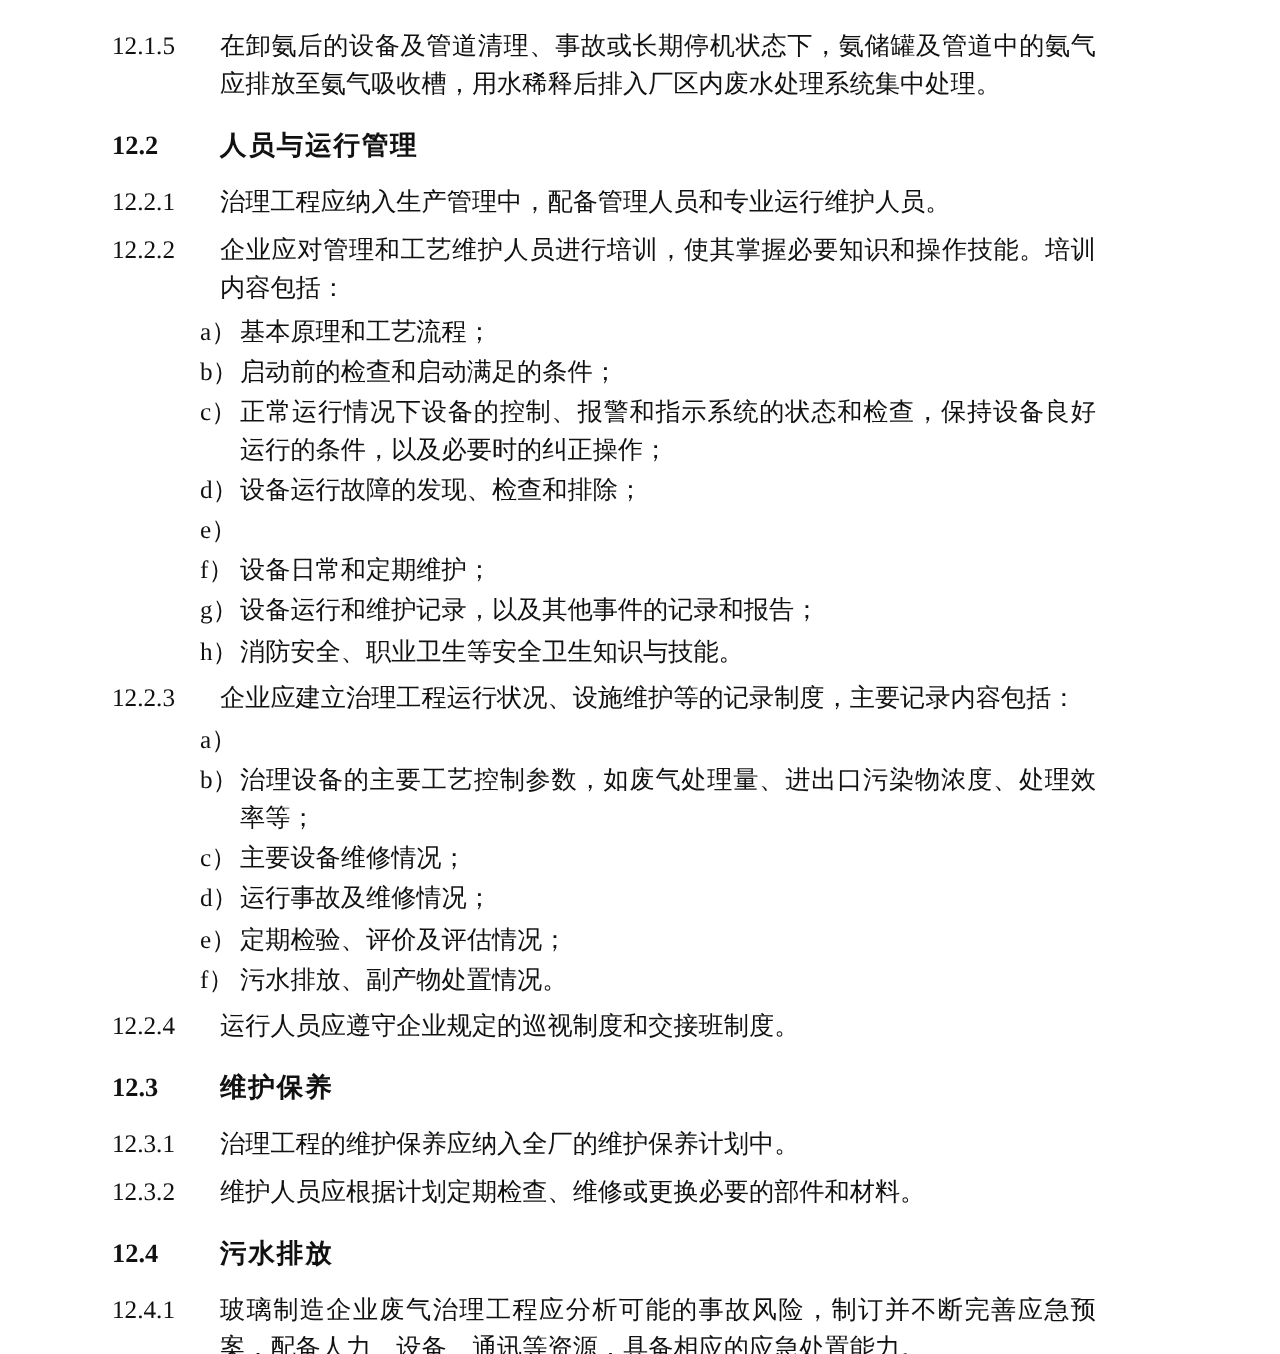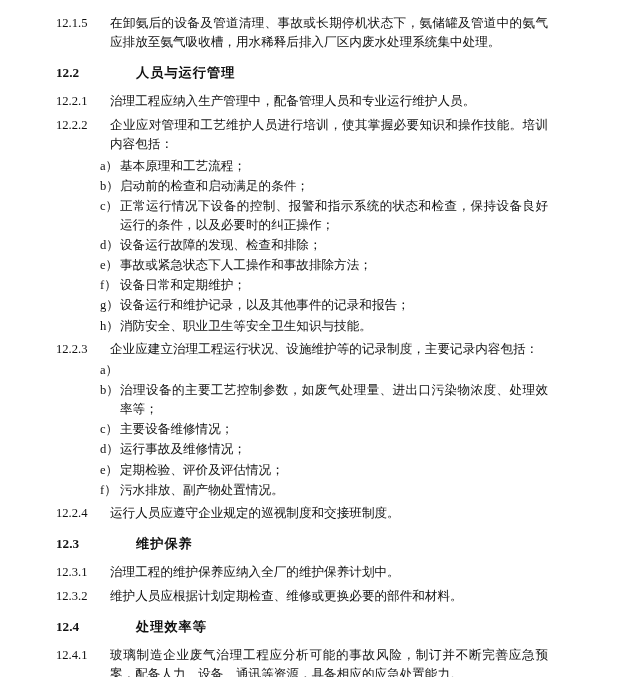--- a/index.html
+++ b/index.html
@@ -41,21 +41,20 @@
     text-justify: inter-ideograph;
   }
   
   .section {
     display: flex;
     align-items: flex-start;
     font-weight: bold;
     font-size: 13.2px;
     margin: 11px 0 9px 0;
     line-height: 1.5;
-    gap: 26px;
   }
   .section .num {
     flex: 0 0 auto;
     width: 54px;
     white-space: nowrap;
   }
   .section .txt {
     flex: 1 1 auto;
     letter-spacing: 1px;
   }
@@ -122,21 +121,20 @@
     <li>
       <span class="lbl">c）</span>
       <span class="itxt">正常运行情况下设备的控制、报警和指示系统的状态和检查，保持设备良好运行的条件，以及必要时的纠正操作；</span>
     </li>
     <li>
       <span class="lbl">d）</span>
       <span class="itxt">设备运行故障的发现、检查和排除；</span>
     </li>
     <li>
       <span class="lbl">e）</span>
-      <span class="itxt">事故或紧急状态下人工操作和事故排除方法；</span>
     </li>
     <li>
       <span class="lbl">f）</span>
       <span class="itxt">设备日常和定期维护；</span>
     </li>
     <li>
       <span class="lbl">g）</span>
       <span class="itxt">设备运行和维护记录，以及其他事件的记录和报告；</span>
     </li>
     <li>
@@ -192,21 +190,21 @@
   </div>
 
   <div class="clause">
     <span class="num">12.3.2</span>
     <span class="txt">维护人员应根据计划定期检查、维修或更换必要的部件和材料。</span>
   </div>
 
 
   <div class="section">
     <span class="num">12.4</span>
-    <span class="txt">处理效率等</span>
+    <span class="txt">污水排放</span>
   </div>
 
   <div class="clause">
     <span class="num">12.4.1</span>
     <span class="txt">玻璃制造企业废气治理工程应分析可能的事故风险，制订并不断完善应急预案，配备人力、设备、通讯等资源，具备相应的应急处置能力。</span>
   </div>
 
   <div class="clause">
     <span class="num">12.4.2</span>
     <span class="txt">企业应根据应急预案要求，对治理工程管理和运行维护人员开展应急培训、组织演练，保证事故发生时可及时有效开展应急救援行动。</span>

